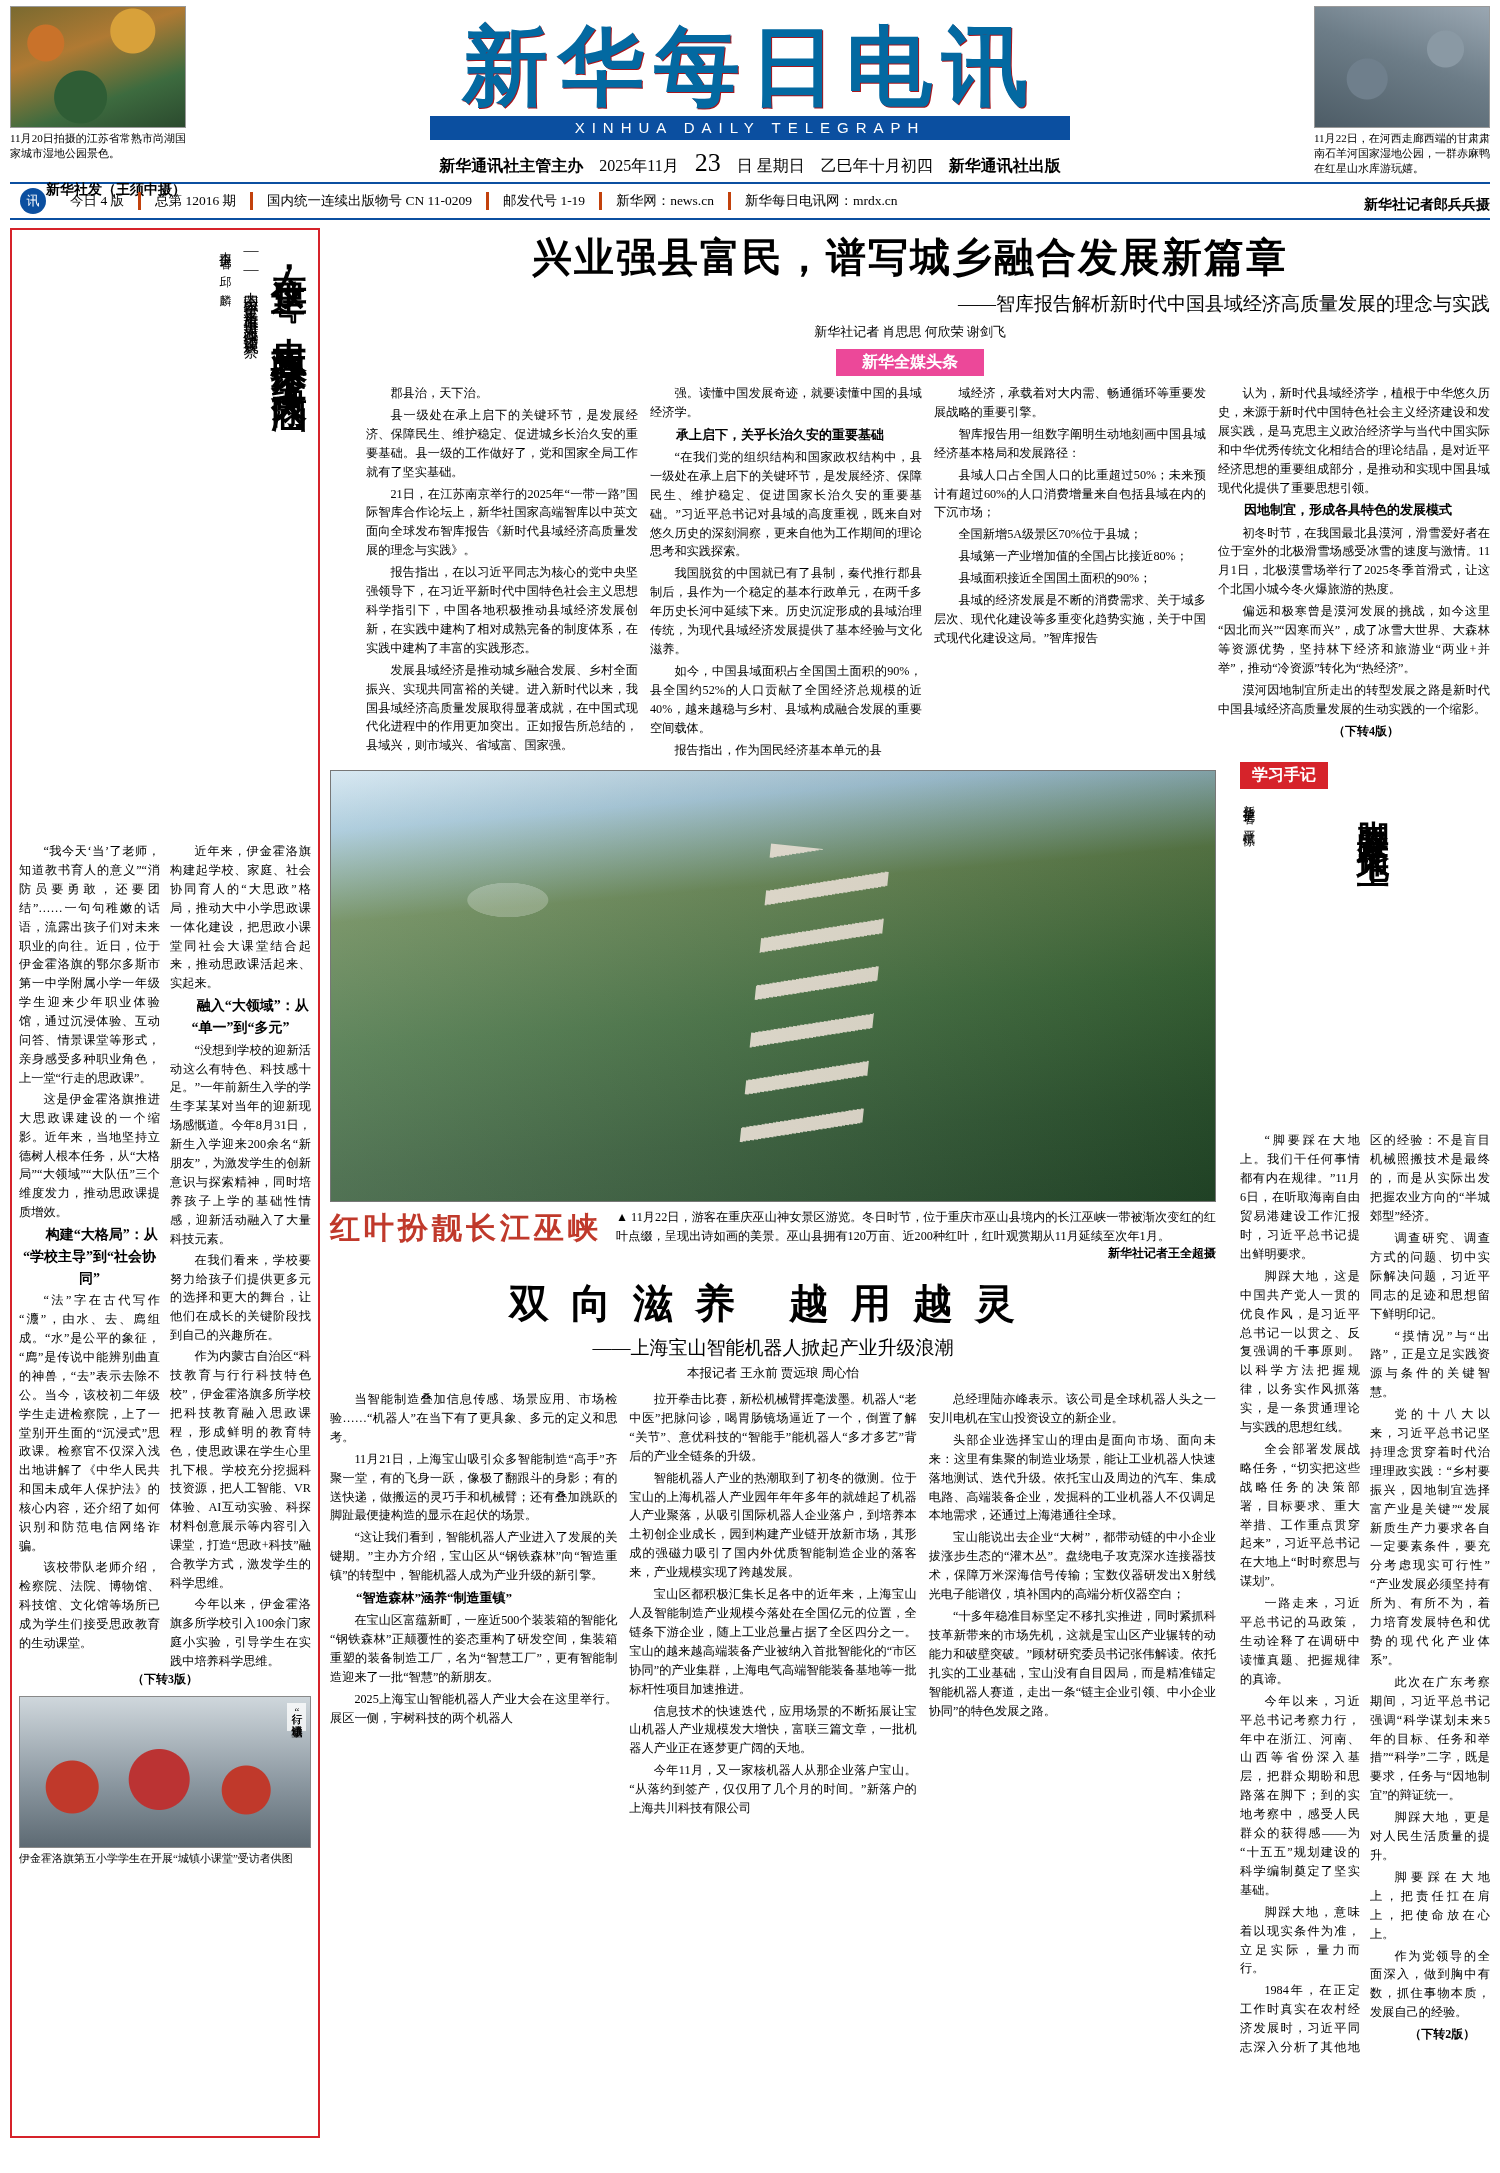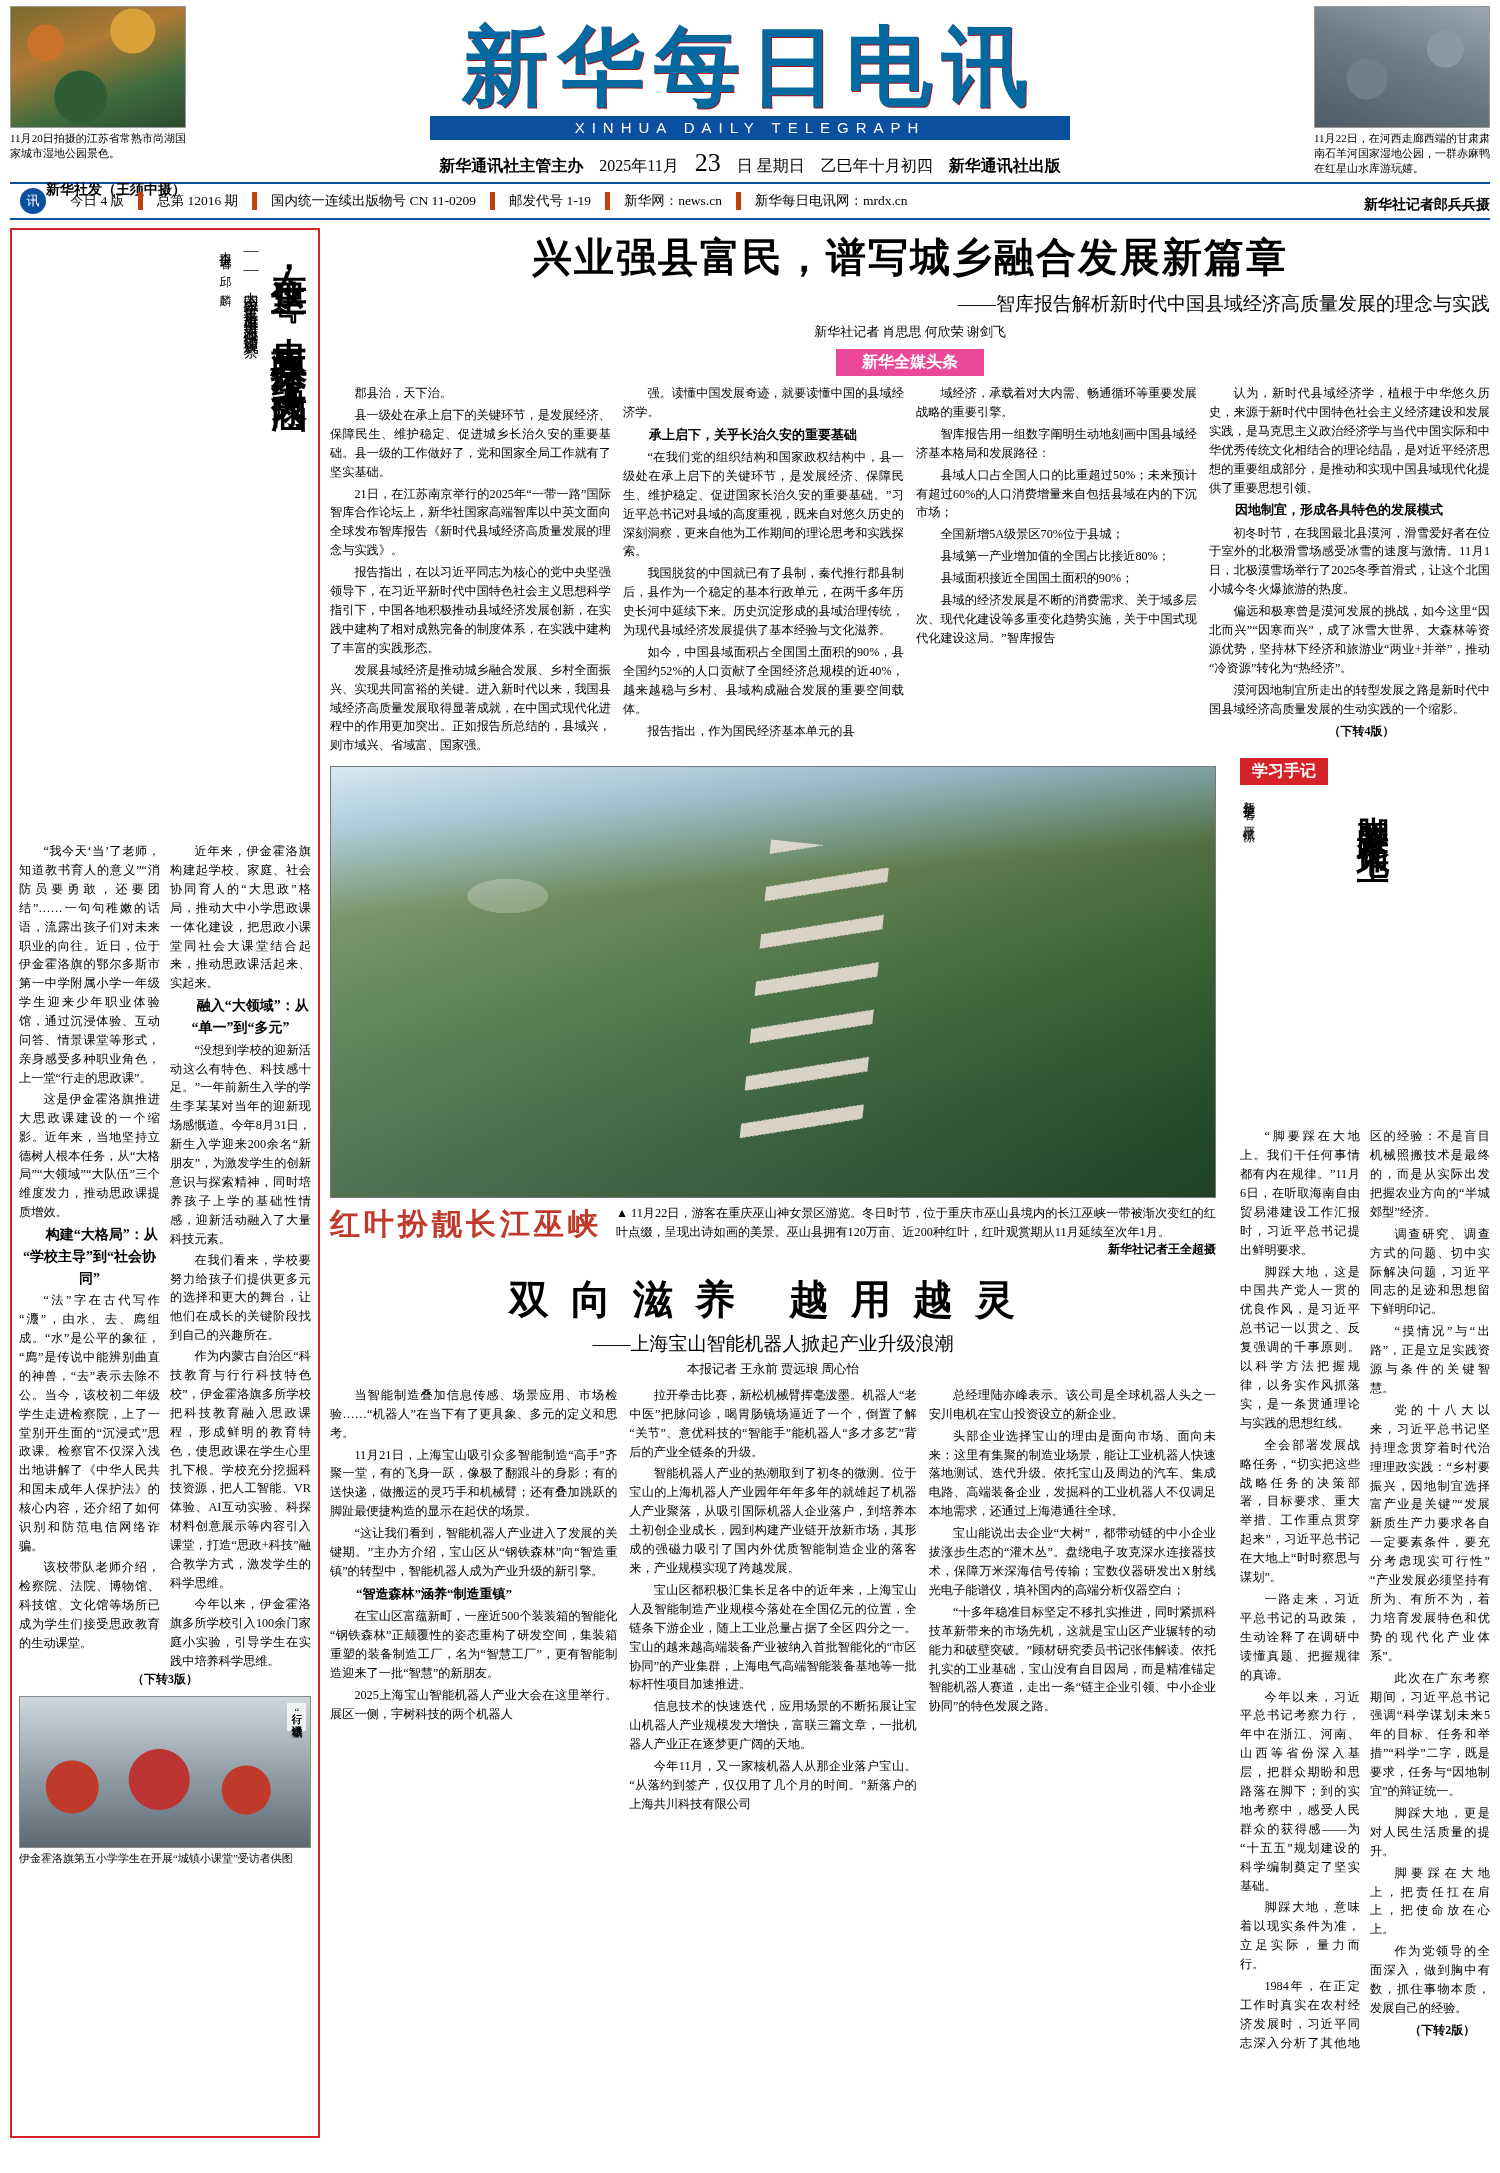--- a/index.html
+++ b/index.html
@@ -26,21 +26,21 @@
   .logo-cn{font-family:"Liberation Serif",serif;font-weight:bold;color:#0369a1;font-size:86px;letter-spacing:10px;line-height:1.02;margin-top:18px;
            text-shadow:1px 1px 0 #a8161c;}
   .logo-bar{margin:4px auto 0;width:640px;background:#0b4fa0;color:#fff;font-size:15px;letter-spacing:7px;padding:3px 0 4px;font-family:"Liberation Sans",sans-serif;}
   .mh-meta{margin-top:8px;font-size:16px;display:flex;justify-content:center;align-items:baseline;gap:16px;}
   .mh-meta b{font-weight:bold;}
   .mh-meta .day{font-size:26px;font-weight:normal;vertical-align:-2px;}
 
   
   .infobar{display:flex;align-items:center;border-top:2px solid #0b4fa0;border-bottom:2px solid #0b4fa0;margin-top:6px;height:34px;font-size:13.5px;}
   .infobar .seal{width:26px;height:26px;border-radius:50%;background:#0b4fa0;color:#fff;font-size:13px;display:flex;align-items:center;justify-content:center;margin:0 10px;}
-  .infobar .cell{padding:0 14px;border-right:5px solid #c2410c;white-space:nowrap;}
+  .infobar .cell{padding:0 14px;border-right:3px solid #c2410c;white-space:nowrap;}
   .infobar .cell:last-child{border-right:none;}
 
   
   .body{display:flex;margin-top:8px;height:1910px;}
   .col-left{width:310px;border:2px solid #d6232a;box-sizing:border-box;padding:6px 7px;margin-right:10px;}
   .col-main{flex:1;}
 
   
   .lead-title{display:flex;flex-direction:row-reverse;justify-content:flex-start;height:600px;margin-top:6px;}
   .v-text{writing-mode:vertical-rl;text-orientation:upright;}
@@ -56,21 +56,21 @@
       radial-gradient(circle at 78% 62%, #c0392b 0 24px, transparent 25px),
       linear-gradient(180deg,#cfd7dc 0%,#8e9aa3 55%,#5d6a73 100%);}
   .photo-cap-v{position:absolute;right:4px;top:6px;writing-mode:vertical-rl;text-orientation:upright;font-size:11px;background:rgba(255,255,255,.75);padding:2px;}
 
   
   .headline{text-align:center;font-size:40px;font-weight:bold;letter-spacing:2px;margin:2px 0 6px;}
   .subhead{text-align:right;font-size:19px;margin-bottom:6px;}
   .byline{text-align:center;font-size:13px;margin-bottom:8px;}
   .ribbon{display:inline-block;background:#ec4899;color:#fff;font-size:16px;font-weight:bold;padding:3px 26px;position:relative;}
   .ribbon-wrap{text-align:center;margin:2px 0 8px;}
-  .top-cols{display:flex;gap:12px;font-size:12.2px;line-height:1.55;text-align:justify;}
+  .top-cols{display:flex;gap:12px;font-size:12.2px;line-height:1.55;text-align:justify;margin-left:36px;}
   .top-cols .c{flex:1;}
   .top-cols p{margin:0 0 3px;text-indent:2em;}
   .bold-head{font-weight:bold;text-indent:0;font-size:13px;}
 
   .mainphoto{margin-top:8px;height:430px;border:1px solid #777;position:relative;overflow:hidden;
      background:
       radial-gradient(ellipse at 20% 30%, rgba(255,255,255,.25) 0 40px, transparent 41px),
       linear-gradient(175deg,#cfe3ef 0%,#9ec3d6 12%,#5d7f4a 30%,#3d6b3a 55%,#2d5630 80%,#244a2a 100%);}
   .mainphoto .road{position:absolute;left:48%;top:18%;width:120px;height:70%;
      background:repeating-linear-gradient(165deg, #efe6d8 0 14px, transparent 14px 46px);

